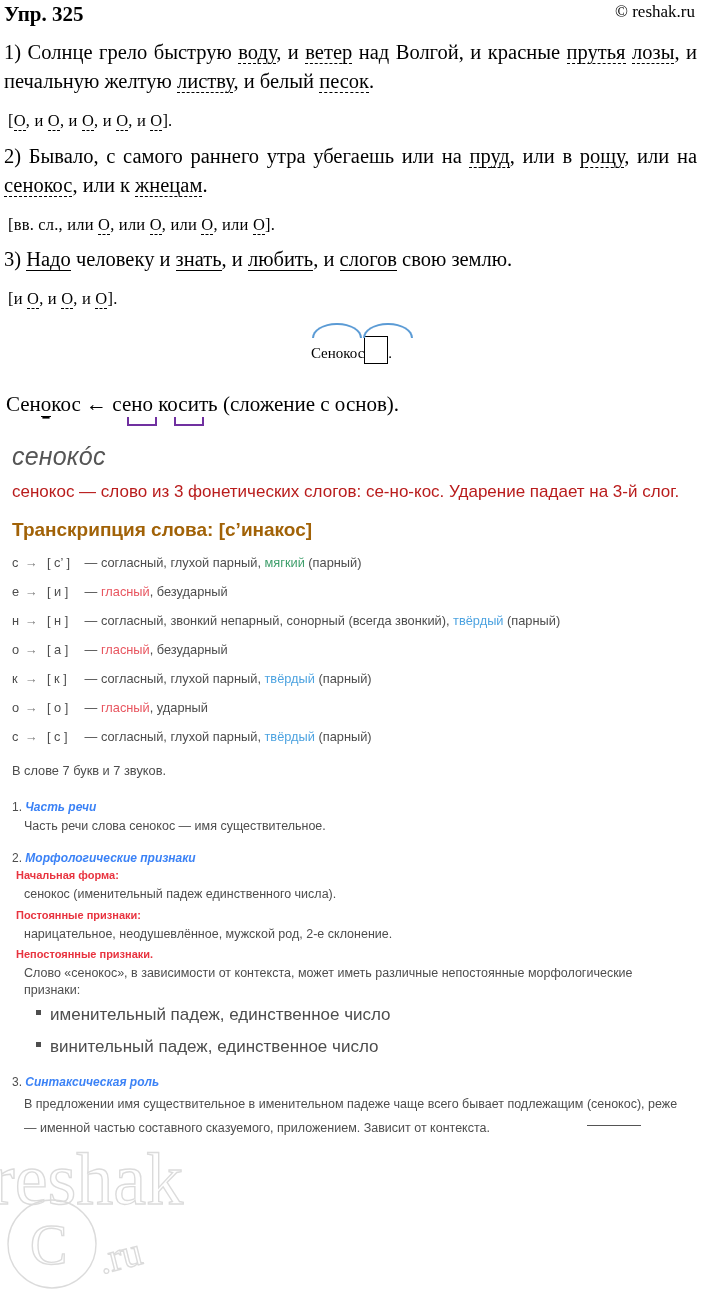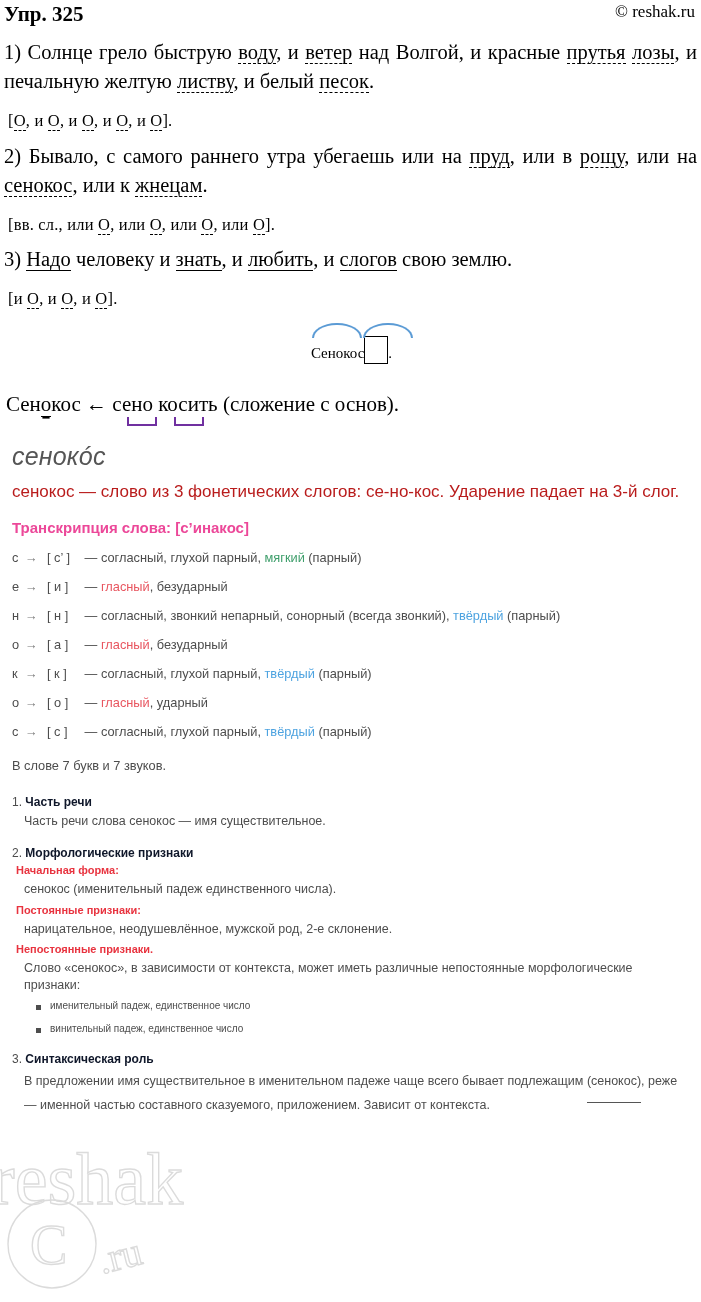--- a/index.html
+++ b/index.html
@@ -143,23 +143,23 @@
     letter-spacing: 0.2px;
     font-style: italic;
   }
   .syllable-note {
     font-size: 17px;
     color: #b91c1c;
     margin: 0 0 16px 2px;
     line-height: 1.3;
   }
   .transcription {
-    font-size: 15px;
+    font-size: 19px;
     font-weight: bold;
-    color: #ec4899;
+    color: #a16207;
     margin: 0 0 14px 2px;
   }
   .sound-row {
     font-size: 12.8px;
     color: #4d4d4d;
     margin: 0 0 13px 2px;
     line-height: 1.25;
     white-space: nowrap;
   }
   .sound-letter { display: inline-block; width: 13px; }
@@ -177,41 +177,41 @@
   
   .morf {
     margin-top: 22px;
   }
   .morf-section {
     font-size: 12px;
     color: #4d4d4d;
     margin: 0 0 4px 2px;
   }
   .morf-section .num { font-weight: normal; color: #4d4d4d; }
-  .morf-section .ttl { font-weight: bold; color: #0f172a; }
+  .morf-section .ttl { font-weight: bold; color: #3b82f6; font-style: italic; }
   .morf-text {
     font-size: 12.5px;
     color: #4d4d4d;
     margin: 0 0 16px 14px;
     line-height: 1.35;
   }
   .morf-text.tight { margin-bottom: 6px; }
   .sub-red {
     font-size: 11px;
     font-weight: bold;
     color: #e8333f;
     margin: 0 0 5px 6px;
   }
   .morf-list {
     list-style: none;
     margin: 6px 0 0 26px;
     padding: 0;
   }
   .morf-list li {
-    font-size: 10px;
+    font-size: 17px;
     color: #4d4d4d;
     margin-bottom: 12px;
     position: relative;
     padding-left: 14px;
   }
   .morf-list li::before {
     content: "";
     position: absolute;
     left: 0;
     top: 5px;

